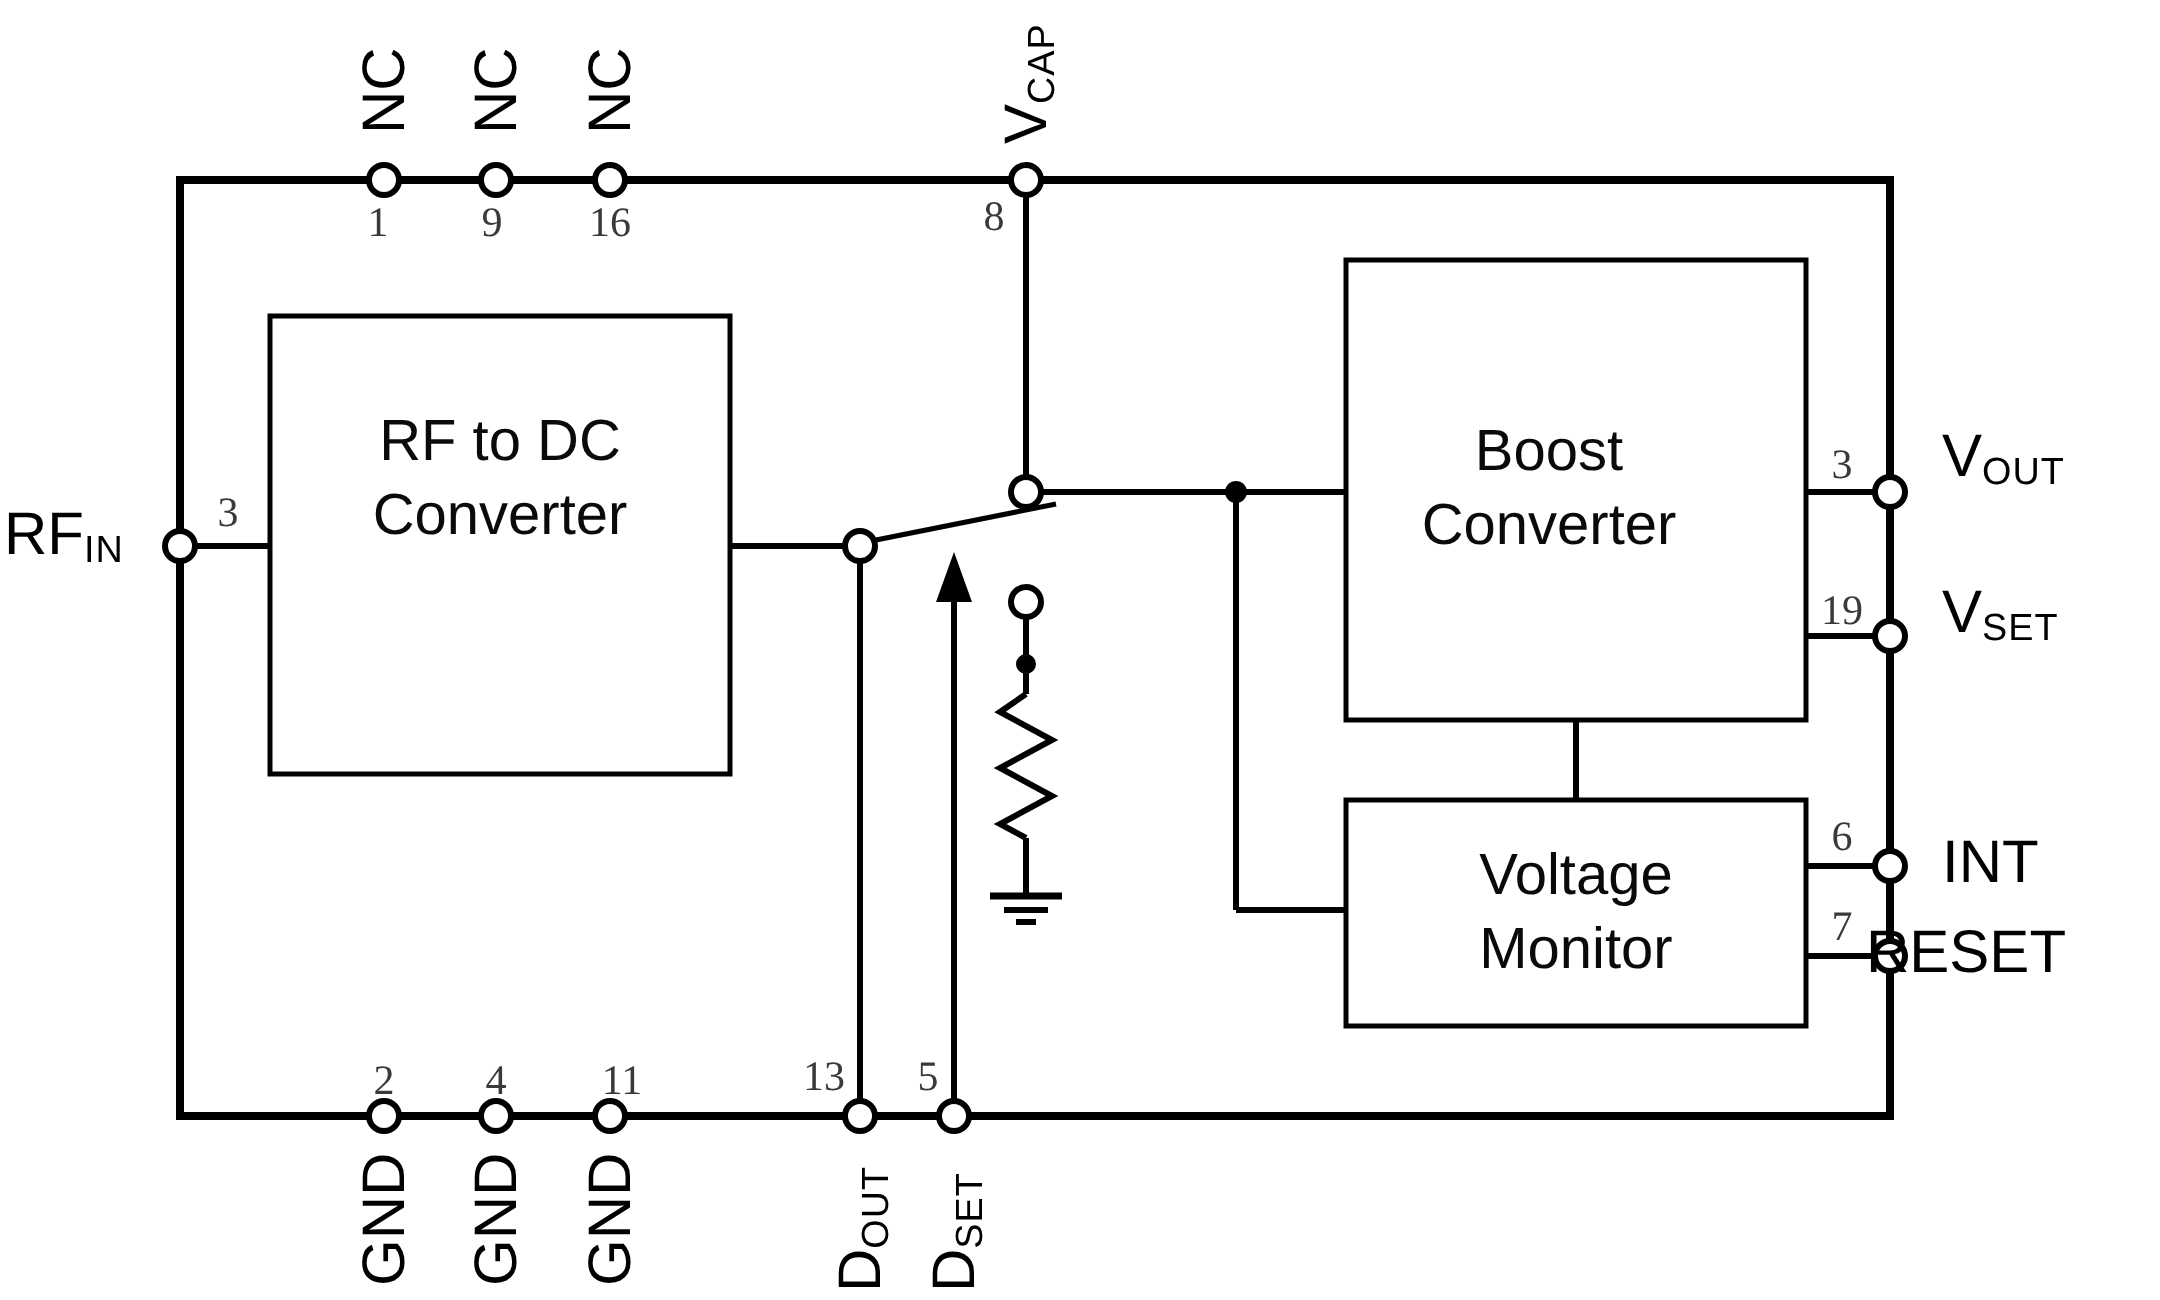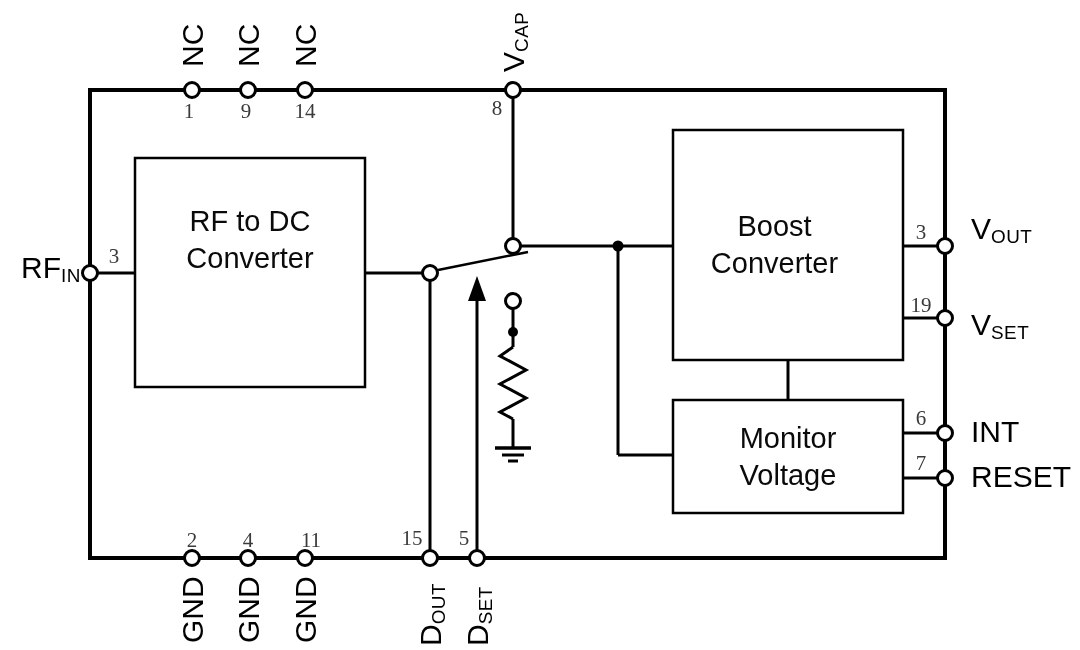--- a/index.html
+++ b/index.html
@@ -91,50 +91,50 @@
 
   <div class="blabel" style="left:135px;top:158px;width:230px;height:163px">
     <span>RF to DC</span>
     <span>Converter</span>
   </div>
   <div class="blabel" style="left:651px;top:130px;width:247px;height:230px">
     <span>Boost</span>
     <span>Converter</span>
   </div>
   <div class="blabel" style="left:673px;top:400px;width:230px;height:113px">
+    <span>Voltage</span>
     <span>Monitor</span>
-    <span>Voltage</span>
   </div>
 
-  <div class="lbl" style="left:21px;top:253px"><span class="m">RF</span><span class="sub">IN</span></div>
+  <div class="lbl" style="left:2px;top:253px"><span class="m">RF</span><span class="sub">IN</span></div>
 
   <div class="lbl vlabel" style="left:178px;top:67px"><span class="m">NC</span></div>
   <div class="lbl vlabel" style="left:234px;top:67px"><span class="m">NC</span></div>
   <div class="lbl vlabel" style="left:291px;top:67px"><span class="m">NC</span></div>
   <div class="lbl vlabel" style="left:499px;top:72px"><span class="m">V</span><span class="sub">CAP</span></div>
 
   <div class="lbl vlabel" style="left:178px;top:643px"><span class="m">GND</span></div>
   <div class="lbl vlabel" style="left:234px;top:643px"><span class="m">GND</span></div>
   <div class="lbl vlabel" style="left:291px;top:643px"><span class="m">GND</span></div>
   <div class="lbl vlabel" style="left:416px;top:646px"><span class="m">D</span><span class="sub">OUT</span></div>
   <div class="lbl vlabel" style="left:463px;top:646px"><span class="m">D</span><span class="sub">SET</span></div>
 
   <div class="lbl" style="left:971px;top:214px"><span class="m">V</span><span class="sub">OUT</span></div>
-  <div class="lbl" style="left:971px;top:310px"><span class="m">V</span><span class="sub">SET</span></div>
+  <div class="lbl" style="left:971px;top:292px"><span class="m">V</span><span class="sub">SET</span></div>
   <div class="lbl" style="left:971px;top:417px"><span class="m">INT</span></div>
-  <div class="lbl" style="left:971px;top:462px"><span class="m">RESET</span></div>
+  <div class="lbl" style="left:933px;top:462px"><span class="m">RESET</span></div>
 
   <div class="num" style="left:174px;top:100px">1</div>
   <div class="num" style="left:231px;top:100px">9</div>
-  <div class="num" style="left:290px;top:100px">14</div>
+  <div class="num" style="left:290px;top:100px">16</div>
   <div class="num" style="left:482px;top:97px">8</div>
   <div class="num" style="left:99px;top:245px">3</div>
   <div class="num" style="left:177px;top:529px">2</div>
   <div class="num" style="left:233px;top:529px">4</div>
   <div class="num" style="left:296px;top:529px">11</div>
-  <div class="num" style="left:397px;top:527px">15</div>
+  <div class="num" style="left:397px;top:527px">13</div>
   <div class="num" style="left:449px;top:527px">5</div>
   <div class="num" style="left:906px;top:221px">3</div>
   <div class="num" style="left:906px;top:294px">19</div>
   <div class="num" style="left:906px;top:407px">6</div>
   <div class="num" style="left:906px;top:452px">7</div>
 
 </div>
 
 </body></html>

